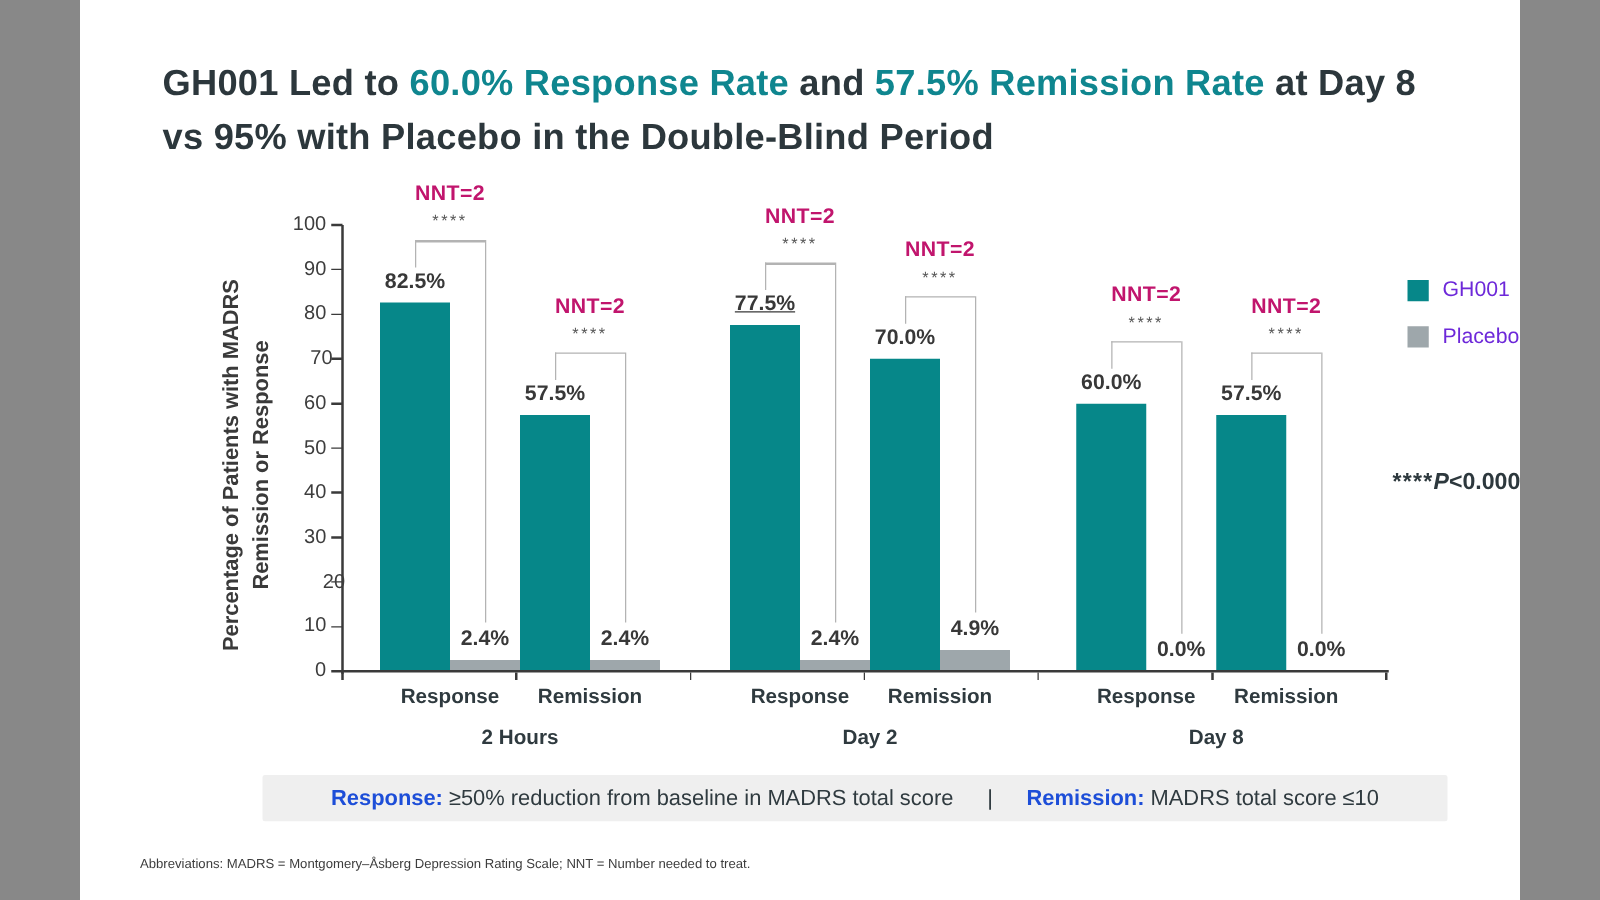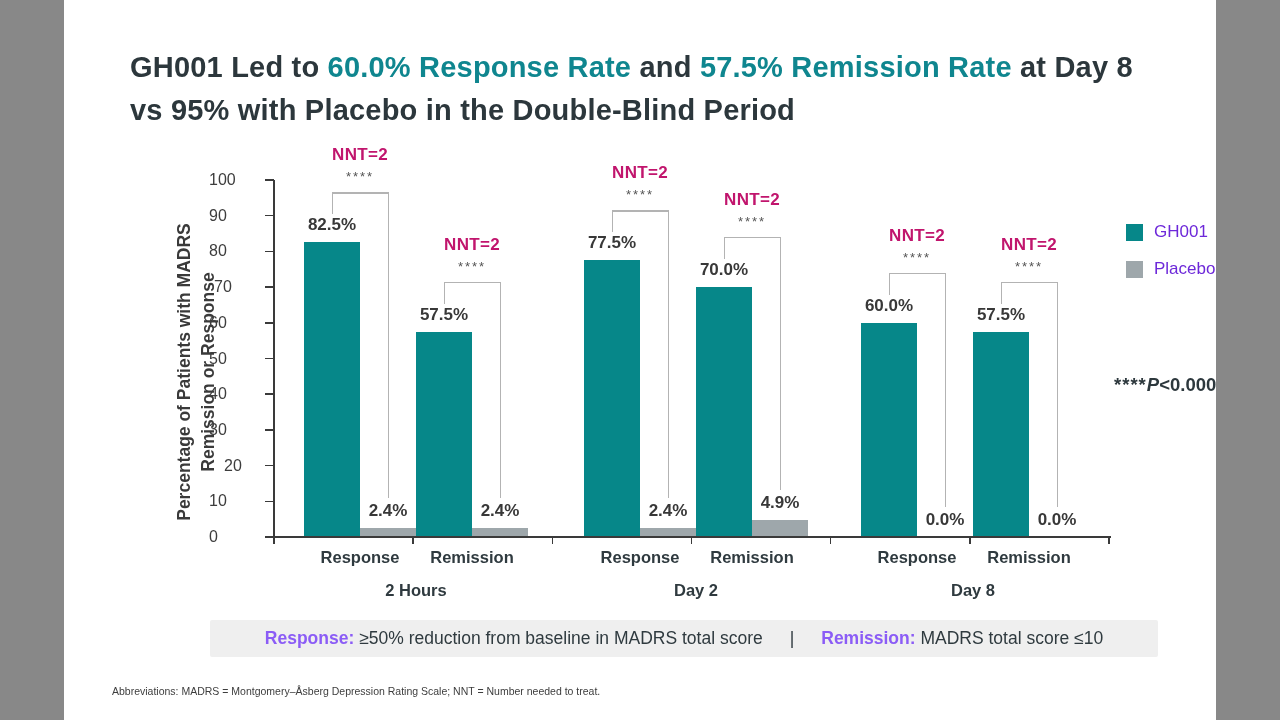--- a/index.html
+++ b/index.html
@@ -28,34 +28,34 @@
     font-size:18.5px;font-weight:bold;color:#2d383d;
   }
   .signote .stars{letter-spacing:1px;}
   .signote .it{font-style:italic;}
   .defbar{
     position:absolute;left:146px;top:620px;width:948px;height:37px;
     background:#efefef;border-radius:2px;
     display:flex;align-items:center;justify-content:center;
     font-size:17.5px;color:#2f3a3f;white-space:pre;
   }
-  .defbar .seg-term{color:#8b5cf6;font-weight:bold;}
+  .defbar .seg-term{color:#1d4ed8;font-weight:bold;}
   .defbar .seg-sep{margin:0 27px;color:#2f3a3f;}
   .abbrev{position:absolute;left:48px;top:685px;font-size:10.5px;color:#3d3d3d;}
   .pagenum{position:absolute;left:1192px;top:676px;width:22px;text-align:right;font-size:10.5px;color:#a6a6a6;}
   .logo{position:absolute;left:1219px;top:663px;width:55px;height:55px;}
   
   .bar{position:absolute;}
   .vlabel{position:absolute;text-align:center;font-size:17px;font-weight:bold;color:#383838;}
   .nnt{position:absolute;text-align:center;font-size:17px;font-weight:bold;color:#c1156d;letter-spacing:.3px;}
   .stars-sm{position:absolute;text-align:center;font-size:13px;color:#555;letter-spacing:2px;line-height:13px;}
   .brk{position:absolute;background:#b3b3b3;}
   .axisline{position:absolute;background:#3a3a3a;}
   .ytick{position:absolute;background:#3a3a3a;}
-  .yticklabel{position:absolute;width:52px;font-size:16px;color:#3d3d3d;line-height:20px;}
+  .yticklabel{position:absolute;width:52px;text-align:right;font-size:16px;color:#3d3d3d;line-height:20px;}
   .catlabel{position:absolute;text-align:center;font-size:16.5px;font-weight:bold;color:#2f3a3f;}
   .grouplabel{position:absolute;text-align:center;font-size:16.5px;font-weight:bold;color:#2f3a3f;}
 </style>
 </head>
 <body>
 
 <div class="slide">
 
   <h1 class="title" id="title"><span class="seg-dark">GH001 Led to </span><span class="seg-accent">60.0% Response Rate</span><span class="seg-dark"> and </span><span class="seg-accent">57.5% Remission Rate</span><span class="seg-dark"> at Day 8</span><br><span class="seg-dark">vs 95% with Placebo in the Double-Blind Period</span></h1>
 
@@ -79,21 +79,21 @@
       <div class="vlabel" style="left: 391px; top: 501.432px; width: 90px;">2.4%</div>
       <div class="nnt" style="left: 348px; top: 234.725px; width: 120px;">NNT=2</div>
       <div class="stars-sm" style="left: 348px; top: 259.725px; width: 120px;">****</div>
       <div class="brk" style="left: 380px; top: 281.725px; width: 56px; height: 1.3px;"></div>
       <div class="brk" style="left: 380px; top: 281.725px; width: 1.3px; height: 22px;"></div>
       <div class="brk" style="left: 436px; top: 281.725px; width: 1.3px; height: 216.707px;"></div>
       <div class="catlabel" style="left: 343px; top: 548px; width: 130px;">Remission</div>
       <div class="grouplabel" style="left: 282px; top: 581px; width: 140px;">2 Hours</div>
       <div class="bar" style="left: 520px; top: 260.325px; width: 56px; height: 276.675px; background: rgb(6, 135, 137);"></div>
       <div class="bar" style="left: 576px; top: 528.432px; width: 56px; height: 8.568px; background: rgb(158, 167, 171);"></div>
-      <div class="vlabel" style="left: 503px; top: 233.325px; width: 90px;">77.5%</div>
+      <div class="vlabel" style="left: 503px; top: 233.325px; width: 90px; text-decoration: underline;">77.5%</div>
       <div class="vlabel" style="left: 559px; top: 501.432px; width: 90px;">2.4%</div>
       <div class="nnt" style="left: 516px; top: 163.325px; width: 120px;">NNT=2</div>
       <div class="stars-sm" style="left: 516px; top: 188.325px; width: 120px;">****</div>
       <div class="brk" style="left: 548px; top: 210.325px; width: 56px; height: 1.3px;"></div>
       <div class="brk" style="left: 548px; top: 210.325px; width: 1.3px; height: 22px;"></div>
       <div class="brk" style="left: 604px; top: 210.325px; width: 1.3px; height: 288.107px;"></div>
       <div class="catlabel" style="left: 511px; top: 548px; width: 130px;">Response</div>
       <div class="bar" style="left: 632px; top: 287.1px; width: 56px; height: 249.9px; background: rgb(6, 135, 137);"></div>
       <div class="bar" style="left: 688px; top: 519.507px; width: 56px; height: 17.493px; background: rgb(158, 167, 171);"></div>
       <div class="vlabel" style="left: 615px; top: 260.1px; width: 90px;">70.0%</div>

